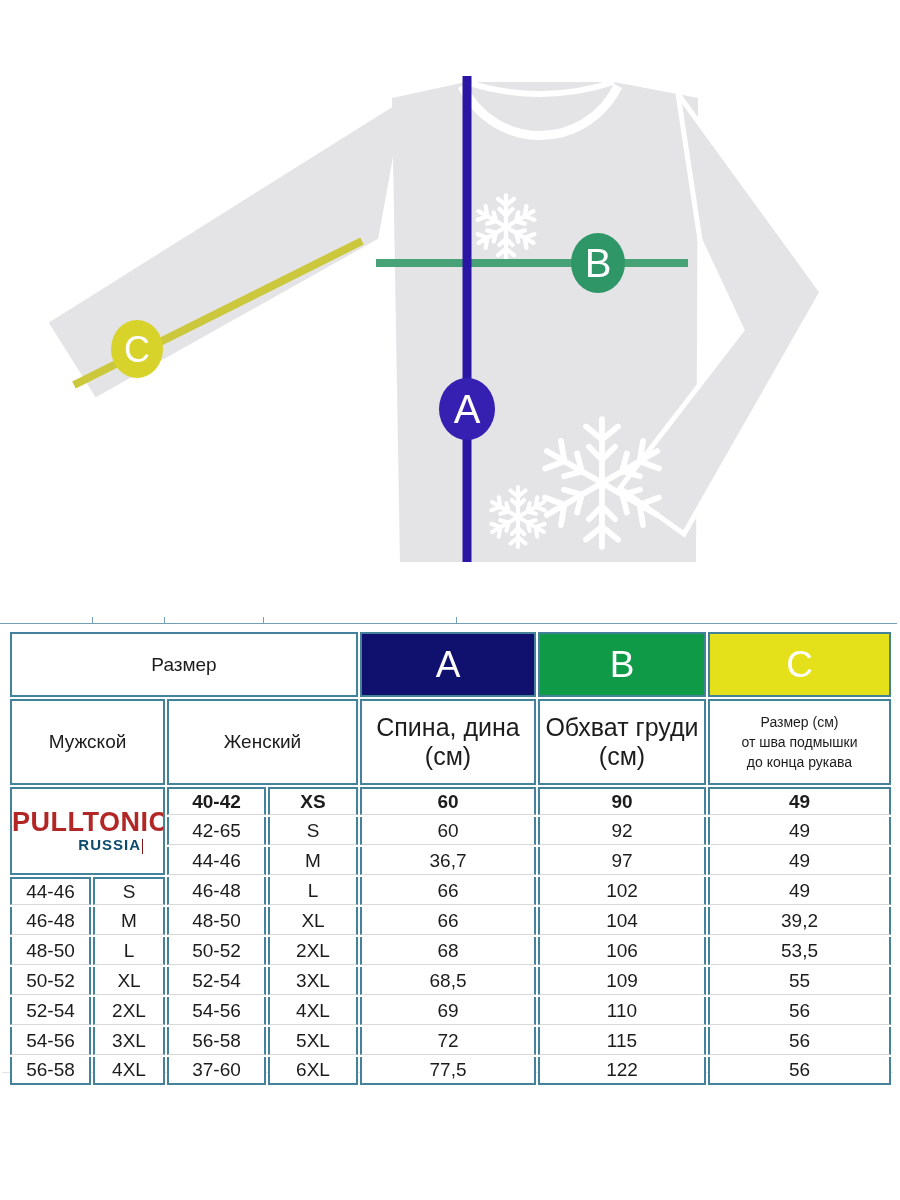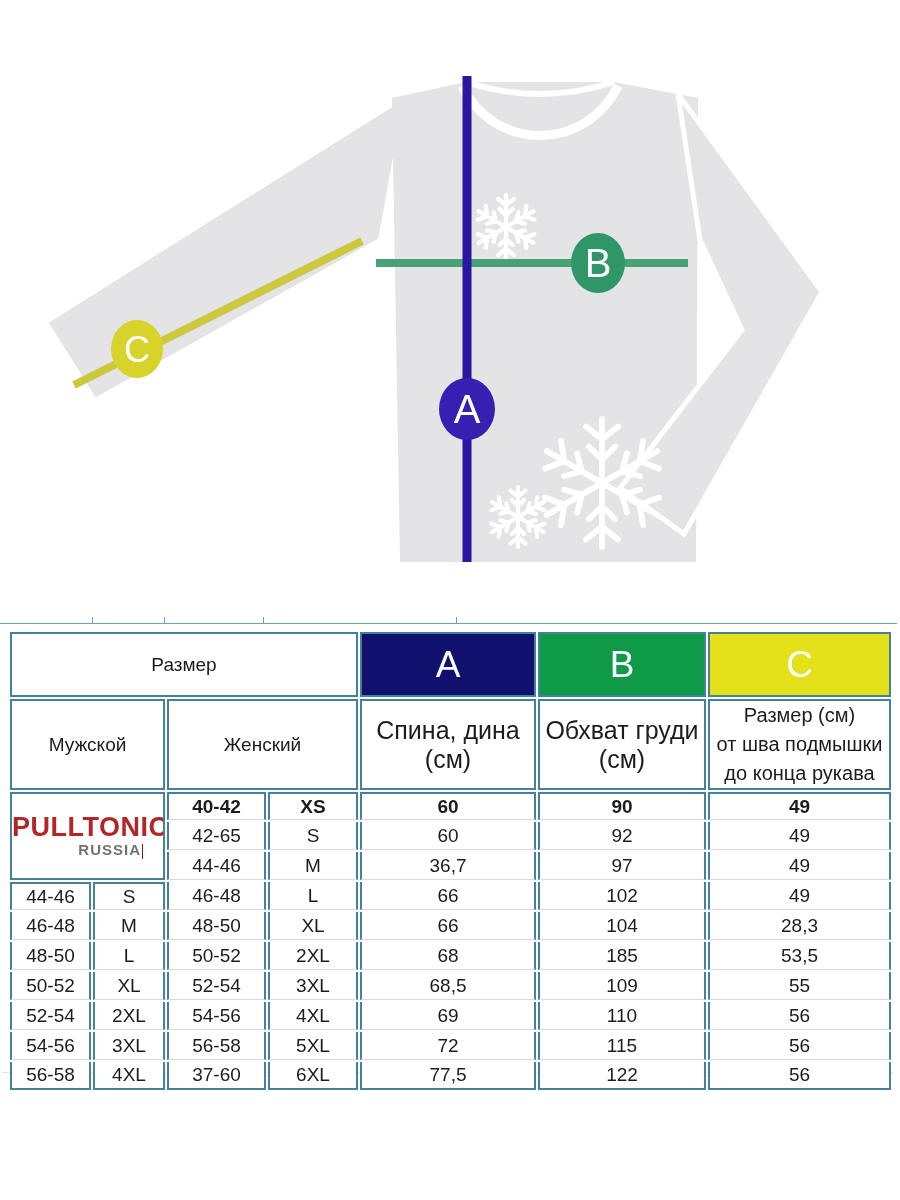--- a/index.html
+++ b/index.html
@@ -22,29 +22,29 @@
   td{box-sizing:border-box;text-align:center;vertical-align:middle;background:#fff;
      padding:0;overflow:hidden;}
   tr.hr1{height:65px;margin-top:16px;}
   tr.hr2{height:86px;}
   tr.dr{height:28px;}
   .hc{border:2px solid var(--teal);font-size:19px;}
   .head-a{background:#10106e;color:#fff;font-size:37px;font-weight:400;}
   .head-b{background:#0f9a48;color:#fff;font-size:37px;font-weight:400;}
   .head-c{background:#e4e01a;color:#fff;font-size:37px;font-weight:400;}
   .sub{font-size:25px;}
-  .sub3{font-size:20px;line-height:1.45;margin-top:12px;}
+  .sub3{font-size:14px;line-height:1.45;margin-top:12px;}
   .dc{border-left:2px solid var(--teal);border-right:2px solid var(--teal);
       border-bottom:1px solid var(--rowline);font-size:19px;}
   .dt td.dc, td.dt{border-top:2px solid var(--teal);font-weight:bold;}
   td.mt{border-top:2px solid var(--teal);}
   tr.lastr td.dc{border-bottom:2px solid var(--teal);}
   td.logo-cell{border:2px solid var(--teal);vertical-align:middle;}
   .logo-brand{font-size:27px;font-weight:bold;color:#b32626;letter-spacing:.5px;text-align:left;line-height:1.05;}
-  .logo-country{font-size:15px;font-weight:bold;color:#737373;letter-spacing:1px;text-align:right;padding-right:20px;}
+  .logo-country{font-size:15px;font-weight:bold;color:#0c4a6e;letter-spacing:1px;text-align:right;padding-right:20px;}
   .logo-cursor{display:inline-block;width:1px;height:15px;background:#7e1616;vertical-align:middle;margin-left:1px;}
 </style>
 </head>
 <body>
 
 <div id="stage">
 
   <svg id="shirt-svg" width="900" height="622" viewBox="0 0 900 622">
     <defs>
       <g id="flake" stroke="#ffffff" fill="none" stroke-linecap="round">
@@ -169,29 +169,29 @@
       <td class="dc">102</td>
       <td class="dc">49</td>
     </tr>
     <tr class="dr">
       <td class="dc">46-48</td>
       <td class="dc">M</td>
       <td class="dc">48-50</td>
       <td class="dc">XL</td>
       <td class="dc">66</td>
       <td class="dc">104</td>
-      <td class="dc">28,3</td>
+      <td class="dc">39,2</td>
     </tr>
     <tr class="dr">
       <td class="dc">48-50</td>
       <td class="dc">L</td>
       <td class="dc">50-52</td>
       <td class="dc">2XL</td>
       <td class="dc">68</td>
-      <td class="dc">185</td>
+      <td class="dc">106</td>
       <td class="dc">53,5</td>
     </tr>
     <tr class="dr">
       <td class="dc">50-52</td>
       <td class="dc">XL</td>
       <td class="dc">52-54</td>
       <td class="dc">3XL</td>
       <td class="dc">68,5</td>
       <td class="dc">109</td>
       <td class="dc">55</td>

